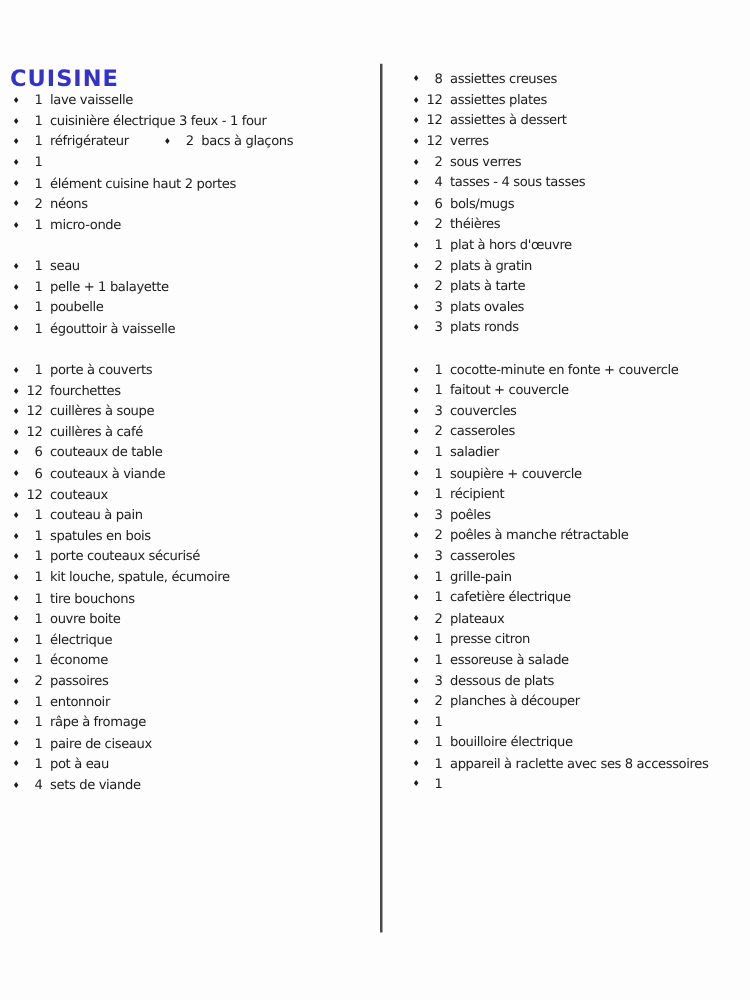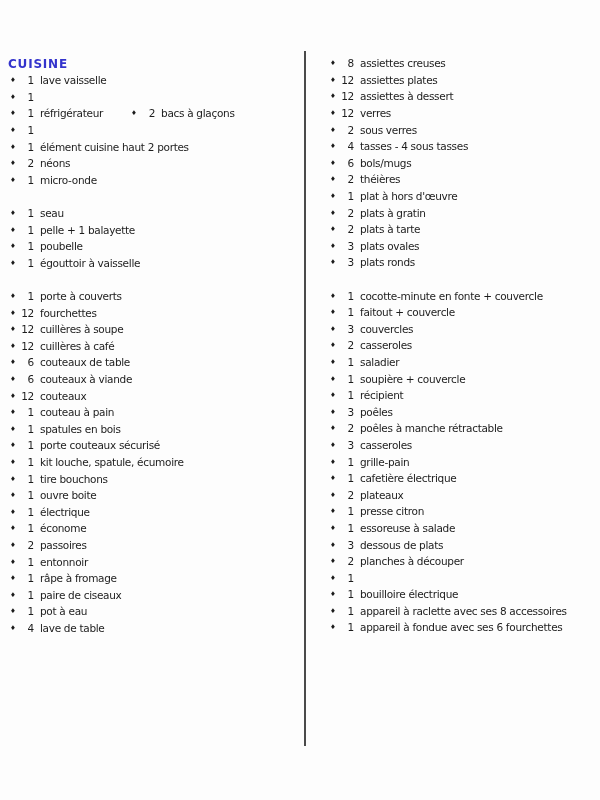--- a/index.html
+++ b/index.html
@@ -12,21 +12,21 @@
   .page{position:relative;width:600px;height:800px;}
   .divider{
     position:absolute;left:304px;top:51px;
     width:2px;height:695px;background:#4a4a4a;
   }
   .col{position:absolute;top:55px;}
   .col-left{left:8px;width:294px;}
   .col-right{left:328px;width:270px;}
   .title-line{
     height:17px;display:flex;align-items:center;
-    font-size:12px;font-weight:700;letter-spacing:0.8px;
+    font-size:18px;font-weight:700;letter-spacing:0.8px;
     color:#3333cc;
   }
   .line{
     display:flex;align-items:center;height:16.6px;
     font-size:10.5px;letter-spacing:-0.3px;color:#1c1c1c;
   }
   .spacer{height:16.6px;}
   .bullet{flex:none;width:11px;padding-left:2px;font-size:6.5px;color:#1a1a1a;}
   .qty{flex:none;width:13px;text-align:right;white-space:pre;}
   .label{margin-left:6px;white-space:nowrap;}
@@ -40,20 +40,21 @@
   <div class="col col-left" id="col-left">
     <div class="title-line" style="color: rgb(51, 51, 204);">CUISINE</div>
   <div class="line">
         <span class="bullet">♦</span>
         <span class="qty">1</span>
         <span class="label">lave vaisselle</span>
       </div>
       <div class="line">
         <span class="bullet">♦</span>
         <span class="qty">1</span>
+        <span class="label">cuisinière électrique 3 feux - 1 four</span>
       </div>
       <div class="line">
         <span class="bullet">♦</span>
         <span class="qty">1</span>
         <span class="label">réfrigérateur</span>
         <span class="extra">
           <span class="bullet">♦</span>
           <span class="qty">2</span>
           <span class="label">bacs à glaçons</span>
         </span>
@@ -195,21 +196,21 @@
         <span class="label">paire de ciseaux</span>
       </div>
       <div class="line">
         <span class="bullet">♦</span>
         <span class="qty">1</span>
         <span class="label">pot à eau</span>
       </div>
       <div class="line">
         <span class="bullet">♦</span>
         <span class="qty">4</span>
-        <span class="label">lave de table</span>
+        <span class="label">sets de viande</span>
       </div>
     </div>
   <div class="col col-right" id="col-right">
       <div class="line">
         <span class="bullet">♦</span>
         <span class="qty">8</span>
         <span class="label">assiettes creuses</span>
       </div>
       <div class="line">
         <span class="bullet">♦</span>
@@ -367,16 +368,15 @@
         <span class="label">bouilloire électrique</span>
       </div>
       <div class="line">
         <span class="bullet">♦</span>
         <span class="qty">1</span>
         <span class="label">appareil à raclette avec ses 8 accessoires</span>
       </div>
       <div class="line">
         <span class="bullet">♦</span>
         <span class="qty">1</span>
-        <span class="label">appareil à fondue avec ses 6 fourchettes</span>
       </div>
     </div>
 </div>
 
 </body></html>

